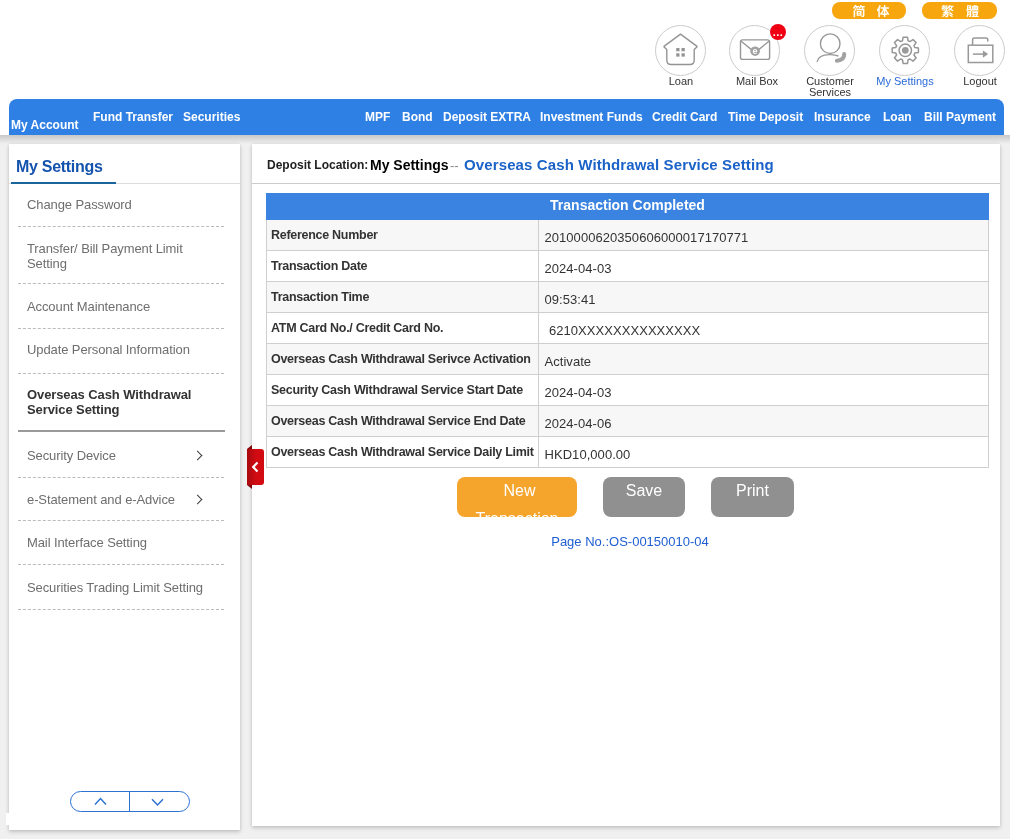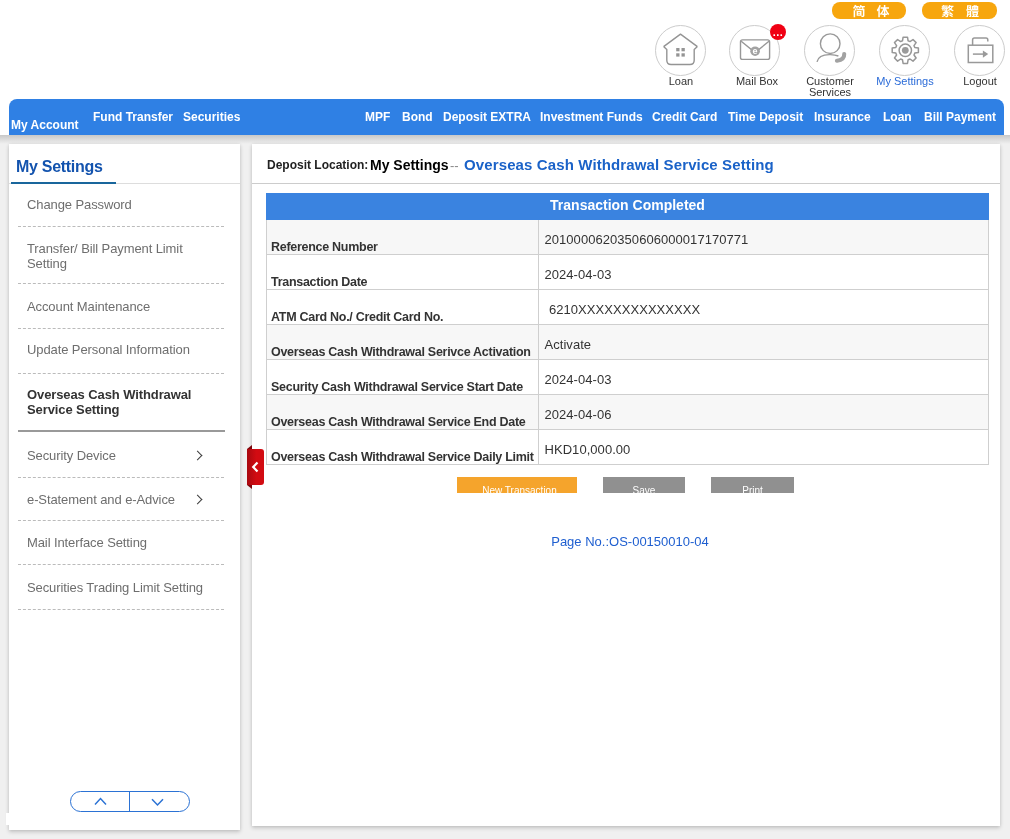--- a/index.html
+++ b/index.html
@@ -51,26 +51,26 @@
     border-left:5px solid transparent; border-top:4px solid #7c060b; }
   
   .main { left:252px; top:144px; width:748px; height:682px; background:#fff;
     box-shadow:0 2px 4px rgba(0,0,0,0.18), 0 0 3px rgba(0,0,0,0.08); }
   .crumbline { left:252px; top:183px; width:748px; height:1px; background:#ccc; }
   
   .tbl { left:266px; top:193px; width:722px; border-collapse:collapse; table-layout:fixed; }
   .tbl th { background:#3a83e0; color:#fff; font-size:14px; font-weight:bold;
     height:26px; text-align:center; border:1px solid #3a83e0; padding-bottom:4px; }
   .tbl td { height:31px; font-size:13px; color:#333; border:1px solid #cfcfcf;
-    padding:20px 0 0 4px; }
+    padding:0 0 0 4px; }
   .tbl td.l { font-weight:bold; font-size:12.5px; letter-spacing:-0.28px; white-space:nowrap; }
   .tbl td.v { padding:4px 0 0 5.5px; font-size:13px; letter-spacing:0.05px; }
   .tbl tr.odd td { background:#f7f7f7; }
   
-  .btn { top:477px; height:16px; border-radius:0; color:#fff; font-size:10px;
+  .btn { top:477px; height:40px; border-radius:8px; color:#fff; font-size:16px;
     text-align:center; line-height:28px; }
   .btn.orange { background:#f5a42c; }
   .btn.gray { background:#909090; }
   .pageno { left:269px; top:534px; width:722px; text-align:center;
     color:#1f5fd0; font-size:13px; }
   .notch { left:6px; top:813px; width:5px; height:12px; background:#fff; }
 </style>
 </head>
 <body>
   <div class="abs graybg"></div>
@@ -208,20 +208,24 @@
         <th colspan="2">Transaction Completed</th>
       </tr>
     <tr class="odd">
         <td class="l">Reference Number</td>
         <td class="v">2010000620350606000017170771</td>
       </tr>
     <tr>
         <td class="l">Transaction Date</td>
         <td class="v">2024-04-03</td>
       </tr>
+    <tr class="odd">
+        <td class="l">Transaction Time</td>
+        <td class="v">09:53:41</td>
+      </tr>
     <tr>
         <td class="l">ATM Card No./ Credit Card No.</td>
         <td class="v" style="padding-left:10px;">6210XXXXXXXXXXXXXX</td>
       </tr>
     <tr class="odd">
         <td class="l">Overseas Cash Withdrawal Serivce Activation</td>
         <td class="v">Activate</td>
       </tr>
     <tr>
         <td class="l">Security Cash Withdrawal Service Start Date</td>

